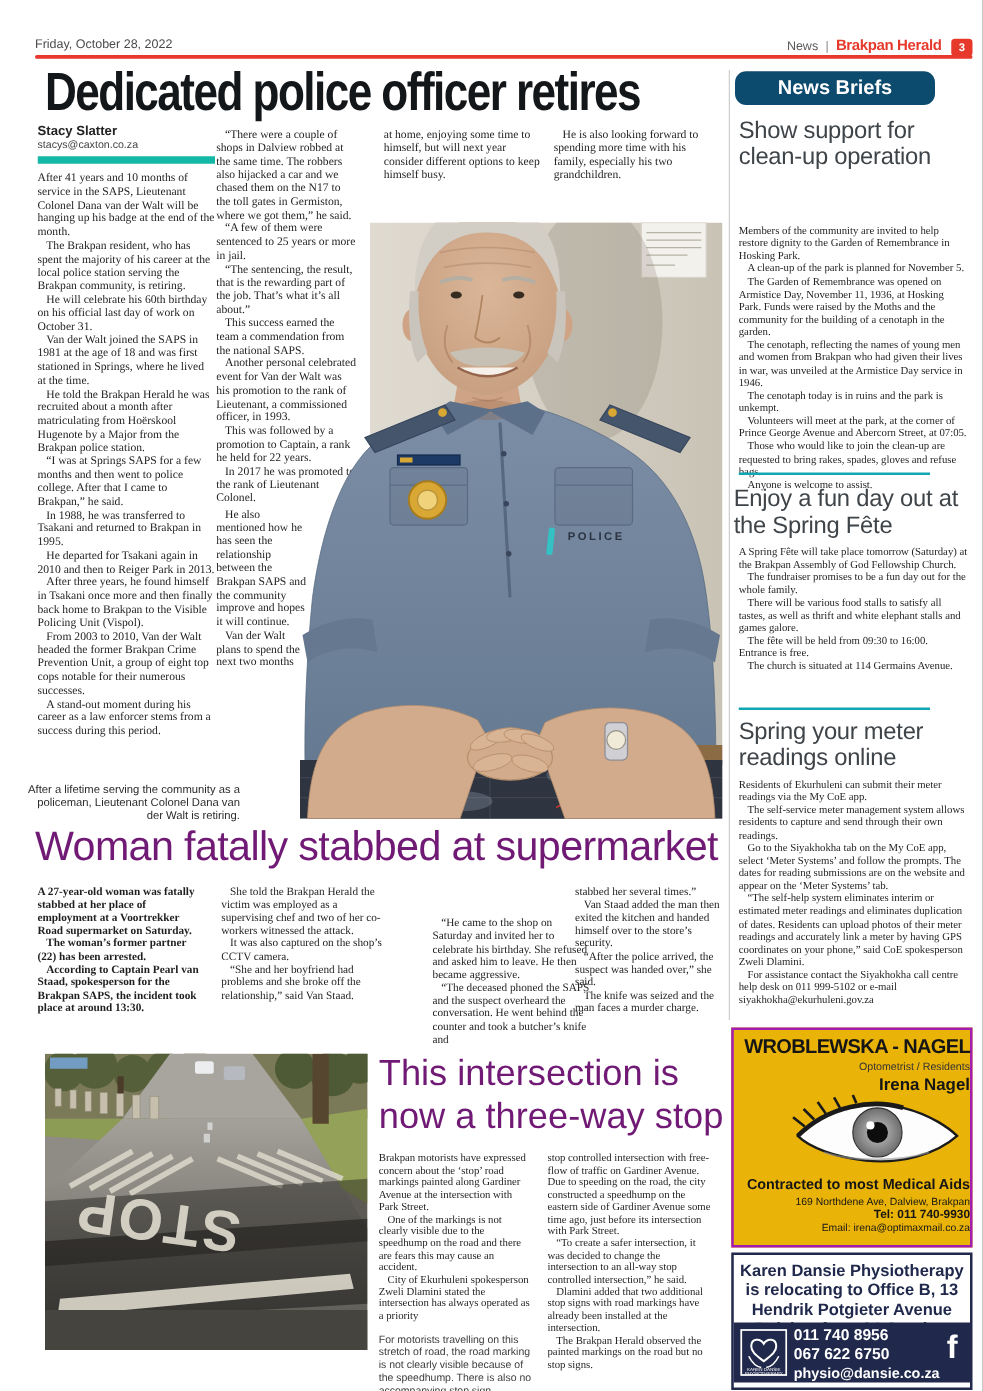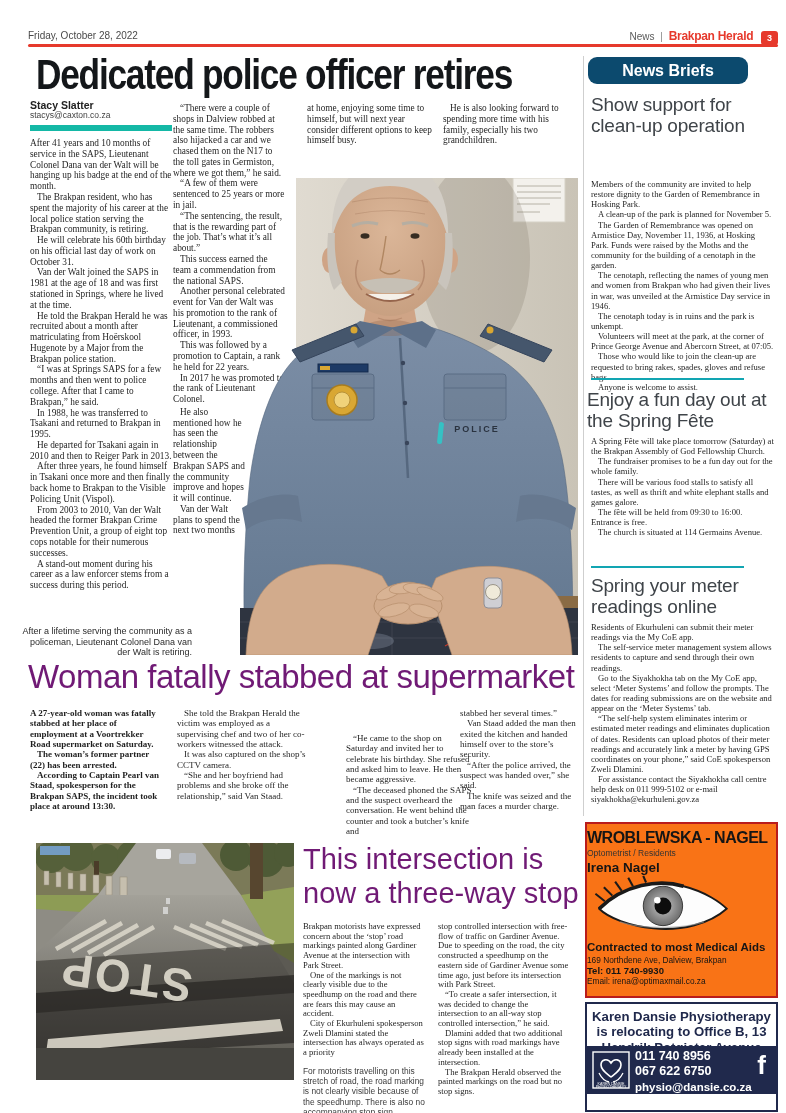--- a/index.html
+++ b/index.html
@@ -38,33 +38,33 @@
   .road-caption{font-family:"Liberation Sans",sans-serif;font-size:8.4px;line-height:1.22;color:#3c3c3c;margin-top:8px;}
   
   .side-divider{left:583px;top:56px;width:1px;height:760px;background:#cfcfcf;}
   .nb-box{left:588px;top:57px;width:160px;height:27px;background:#0c4a6e;border-radius:9px;
           color:#fff;font-family:"Liberation Sans",sans-serif;font-weight:bold;font-size:16px;
           text-align:center;line-height:27px;}
   .brief-title{font-family:"Liberation Sans",sans-serif;font-size:19px;line-height:1.1;color:#3f4449;letter-spacing:-0.2px;}
   .brief-body{font-size:8.6px;line-height:1.18;}
   .teal-rule{width:153px;height:2px;background:#12a5b2;}
   
-  .ad-opto{left:585px;top:822px;width:189px;height:172px;border:2px solid #b91c1c;background:#f97316;
-           font-family:"Liberation Sans",sans-serif;text-align:left;color:#151515;}
+  .ad-opto{left:585px;top:822px;width:189px;height:172px;border:2px solid #a21caf;background:#eab308;
+           font-family:"Liberation Sans",sans-serif;text-align:right;color:#151515;}
   .ad-opto .nm{font-weight:bold;font-size:16px;letter-spacing:-0.5px;margin-top:5px;}
   .ad-opto .sub{font-size:8.5px;color:#333;margin-top:1px;}
   .ad-opto .person{font-weight:bold;font-size:13.5px;margin-top:2px;}
   .ad-opto .tag{font-weight:bold;font-size:11.5px;margin-top:2px;}
   .ad-opto .addr{font-size:8.3px;margin-top:2px;}
   .ad-opto .tel{font-size:9.5px;font-weight:bold;}
   .ad-opto .eml{font-size:8.3px;}
   .ad-physio{left:585px;top:1002px;width:189px;height:106px;border:2px solid #20294c;background:#fff;
              font-family:"Liberation Sans",sans-serif;}
   .ad-physio .head{color:#20294c;font-weight:bold;font-size:13.2px;line-height:1.16;text-align:center;padding:5px 4px 3px 4px;}
-  .ad-physio .band{position:absolute;left:0;bottom:16px;width:100%;height:48px;background:#20294c;color:#fff;margin-top:12px;}
+  .ad-physio .band{position:absolute;left:0;bottom:4px;width:100%;height:48px;background:#20294c;color:#fff;margin-top:12px;}
   .ad-physio .phones{position:absolute;left:48px;top:3px;font-weight:bold;font-size:12.5px;line-height:1.22;}
   .ad-physio .mail{font-size:11.5px;}
   .fb-f{position:absolute;right:10px;top:4px;font-family:"Liberation Sans",sans-serif;font-weight:bold;font-size:26px;color:#fff;}
 </style>
 </head>
 <body>
 
 <div class="page">
 
   <div class="abs topdate">Friday, October 28, 2022</div>

